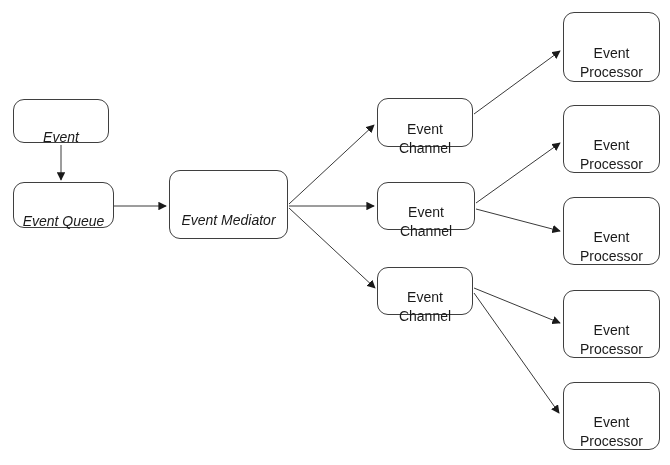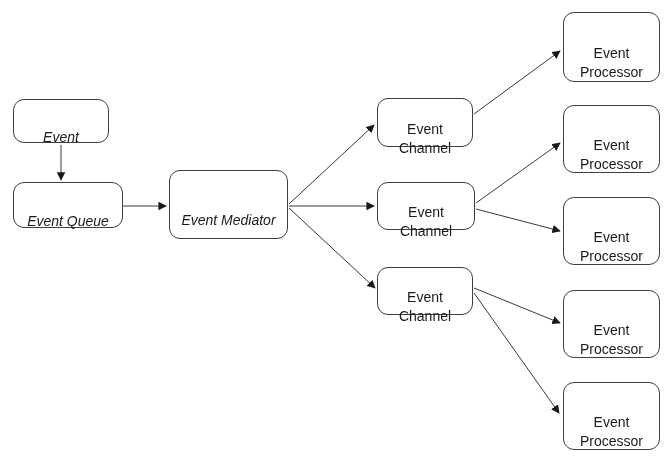--- a/index.html
+++ b/index.html
@@ -28,21 +28,21 @@
     text-align: center;
     font-size: 14px;
     line-height: 1.35;
     z-index: 2;
   }
   .node .lbl { display: block; margin-top: 32px; }
   .node .lbl.narrow { width: 68px; }
   .node .lbl.nowrap { white-space: nowrap; font-style: italic; }
 
   #n-event          { left: 13px;  top: 99px;  width: 96px;  height: 44px; }
-  #n-queue          { left: 13px;  top: 182px; width: 110px;  height: 46px; text-align: right; }
+  #n-queue          { left: 13px;  top: 182px; width: 101px;  height: 46px; text-align: right; }
   #n-mediator       { left: 169px; top: 170px; width: 119px; height: 69px; }
   #n-channel1       { left: 377px; top: 98px;  width: 96px;  height: 49px; }
   #n-channel2       { left: 377px; top: 182px; width: 98px;  height: 48px; }
   #n-channel3       { left: 377px; top: 267px; width: 96px;  height: 48px; }
   #n-processor1     { left: 563px; top: 12px;  width: 97px;  height: 70px; }
   #n-processor2     { left: 563px; top: 105px; width: 97px;  height: 68px; }
   #n-processor3     { left: 563px; top: 197px; width: 97px;  height: 68px; }
   #n-processor4     { left: 563px; top: 290px; width: 97px;  height: 68px; }
   #n-processor5     { left: 563px; top: 382px; width: 97px;  height: 68px; }
 

